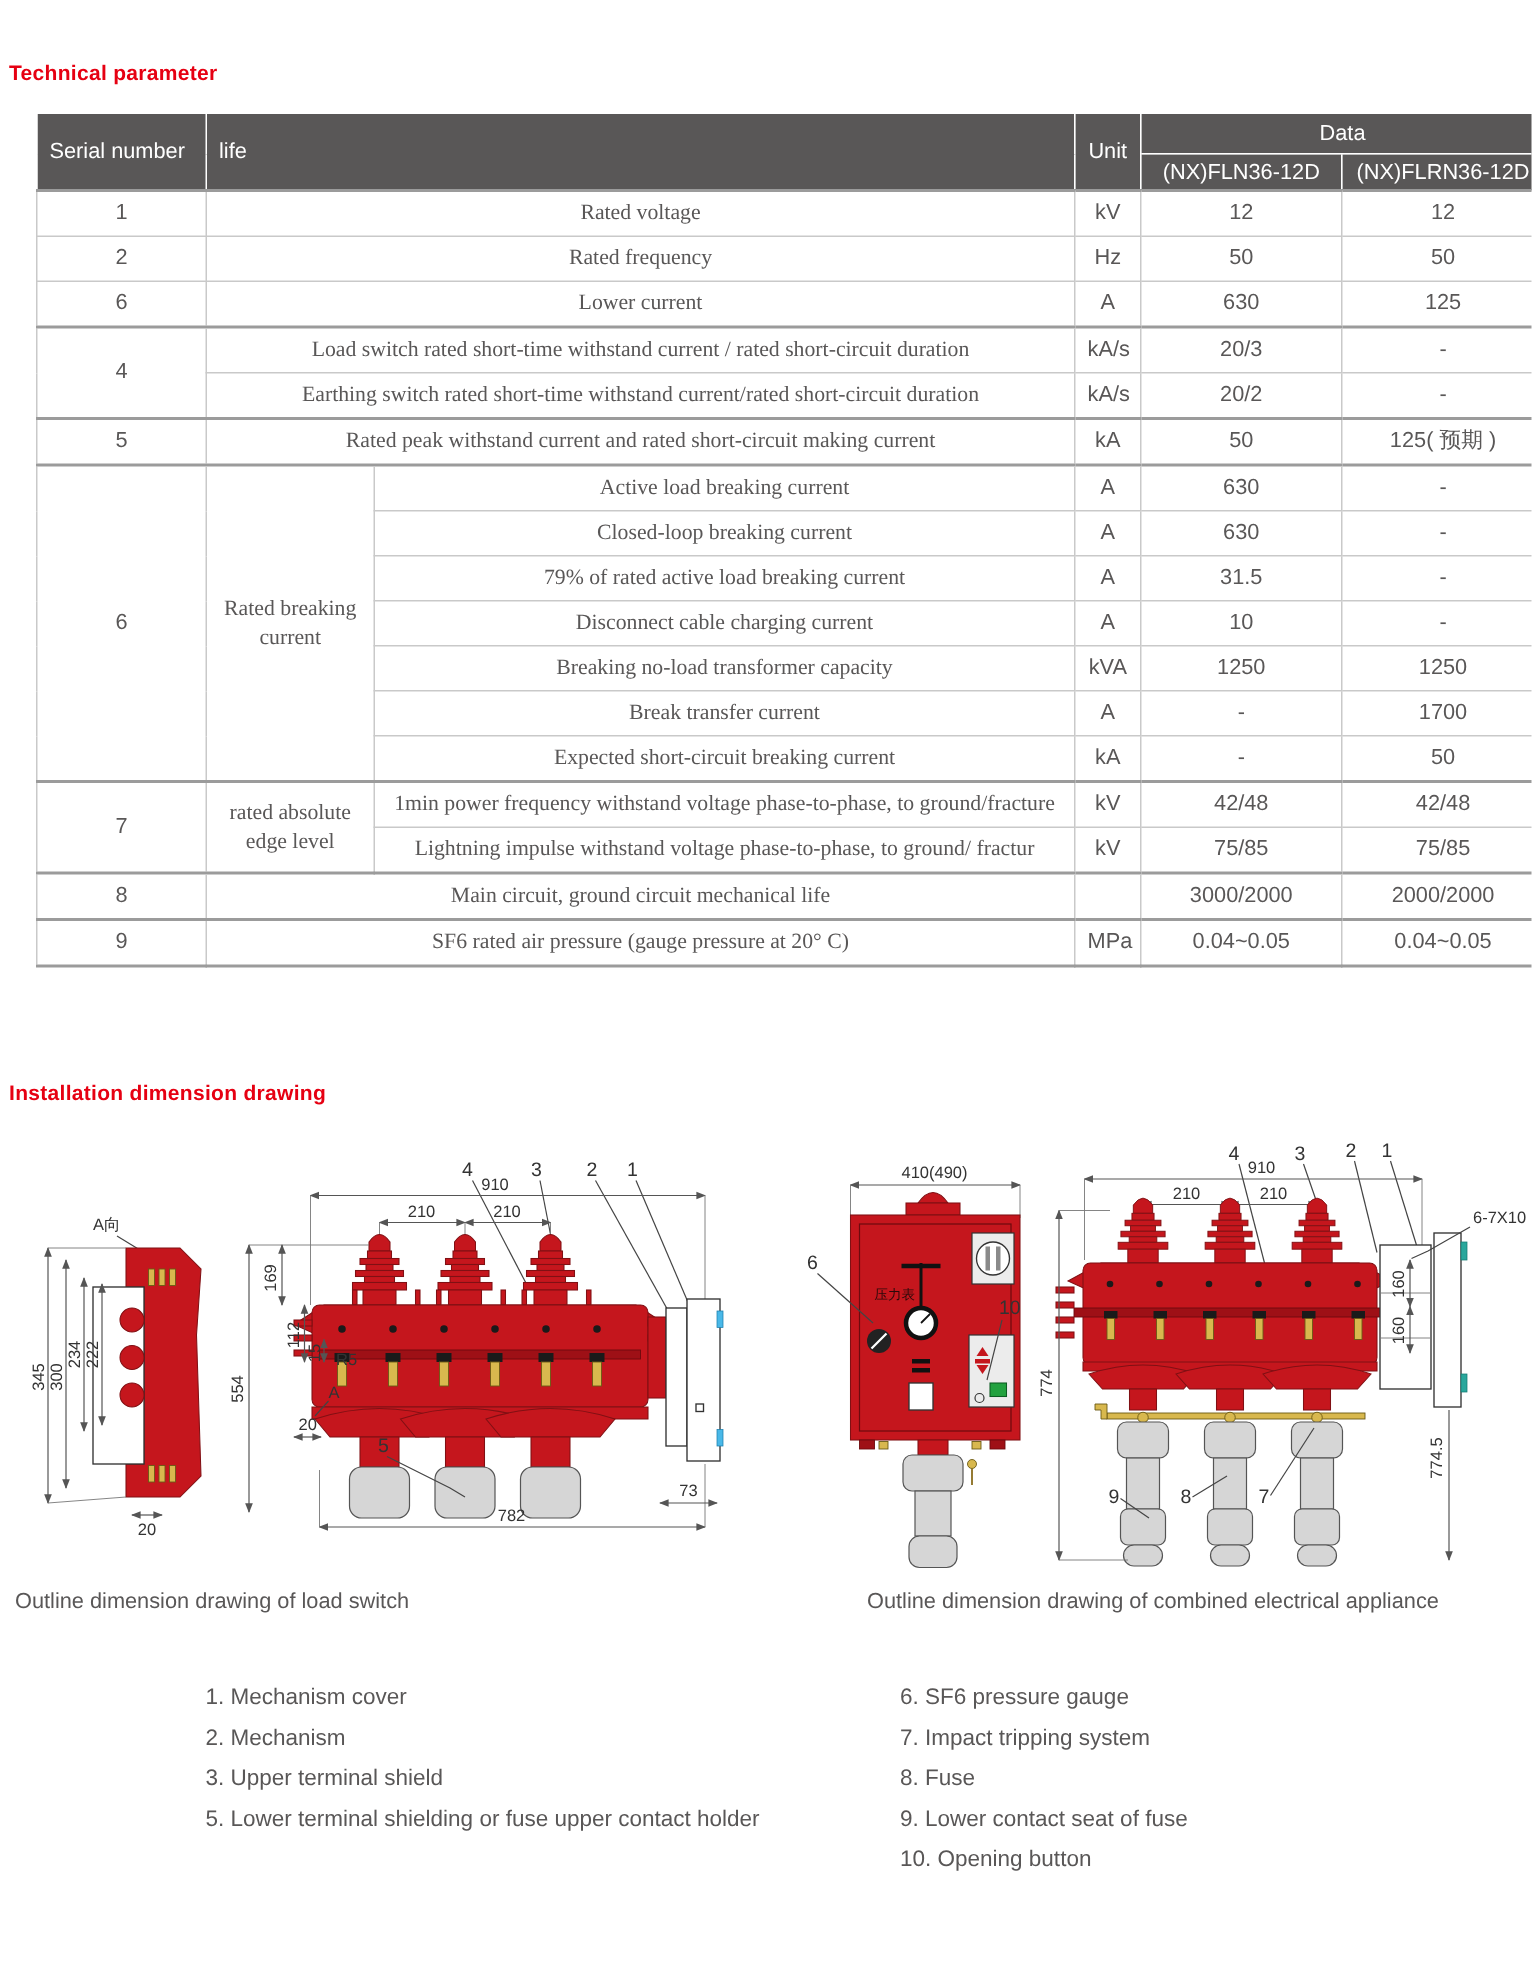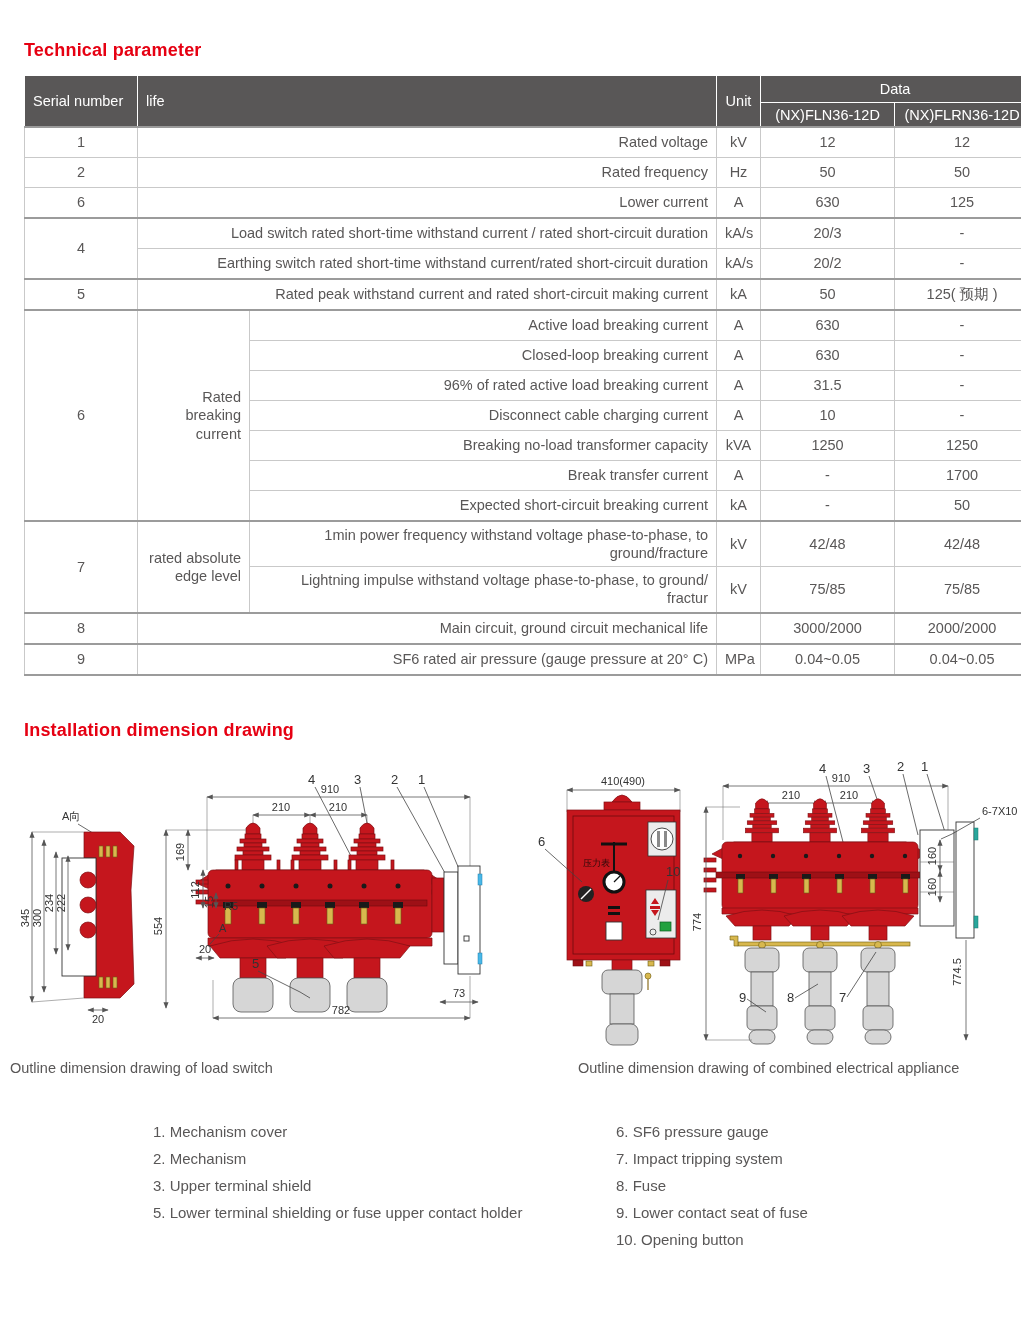--- a/index.html
+++ b/index.html
@@ -5,22 +5,22 @@
   html,body{margin:0;padding:0;}
   body{
     position:relative;
     width:1021px;height:1318px;
     background:#fff;
     font-family:"Liberation Sans", sans-serif;
     color:#595757;
     overflow:hidden;
   }
   .sec-title{
-    position:absolute;left:24px;
-    font-size:18px;font-weight:bold;color:#e60012;
+    position:absolute;left:6px;
+    font-size:14px;font-weight:bold;color:#e60012;
     letter-spacing:0.2px;
     margin-top:12px;
   }
   #title1{top:28px;}
   #title2{top:708px;}
 
   
   #spec-table{
     position:absolute;left:8px;top:75px;width:1005px;
     border-collapse:collapse;table-layout:fixed;
@@ -35,21 +35,21 @@
   #spec-table th.h-serial{text-align:left;padding-left:8px;}
   #spec-table th.h-name{text-align:left;padding-left:8px;}
   #spec-table tbody{border-bottom:2px solid #9b9b9b;}
   #spec-table td{
     border:1px solid #c9c9c9;
     padding:4px 8px;line-height:1.25;height:21px;
     background:#fff;
   }
   #spec-table tr.sec td{border-top:2px solid #9b9b9b;}
   td.c-ser,td.c-unit,td.c-val{text-align:center;}
-  td.c-name,td.c-group{text-align:right;padding-left:10px;}
+  td.c-name,td.c-group{text-align:center;padding-left:10px;font-family:Liberation Serif, serif;}
 
   
   #drawing-svg{position:absolute;left:0;top:740px;}
   .dim{stroke:#555;stroke-width:0.8;fill:none;}
   .ext{stroke:#777;stroke-width:0.6;fill:none;}
   .lead{stroke:#444;stroke-width:0.8;fill:none;}
   .dimtxt{font-size:11px;fill:#333;}
   .callout{font-size:13px;fill:#333;}
   .red{fill:#c5161d;stroke:#801014;stroke-width:0.7;}
   .dkred{fill:#9e1016;stroke:#6d0a0e;stroke-width:0.6;}
@@ -61,21 +61,21 @@
 
   
   .caption{
     position:absolute;top:1060px;font-size:14.5px;color:#595757;
   }
   #caption-left{left:10px;}
   #caption-right{left:578px;}
   .legend{position:absolute;top:1118px;font-size:15px;color:#595757;}
   #legend-left{left:137px;}
   #legend-right{left:600px;}
-  .legend-item{height:27px;line-height:27px;white-space:nowrap;margin-left:16px;}
+  .legend-item{height:27px;line-height:27px;white-space:nowrap;}
 </style>
 </head>
 <body>
 
 <h1 class="sec-title" id="title1">Technical parameter</h1>
 
 <table id="spec-table">
   <colgroup>
     <col style="width:113px">
       <col style="width:112px">
@@ -146,21 +146,21 @@
         <td class="c-val">630</td>
         <td class="c-val">-</td>
       </tr>
       <tr>
         <td class="c-name">Closed-loop breaking current</td>
         <td class="c-unit">A</td>
         <td class="c-val">630</td>
         <td class="c-val">-</td>
       </tr>
       <tr>
-        <td class="c-name">96% of rated active load breaking current</td>
+        <td class="c-name">79% of rated active load breaking current</td>
         <td class="c-unit">A</td>
         <td class="c-val">31.5</td>
         <td class="c-val">-</td>
       </tr>
       <tr>
         <td class="c-name">Disconnect cable charging current</td>
         <td class="c-unit">A</td>
         <td class="c-val">10</td>
         <td class="c-val">-</td>
       </tr>

